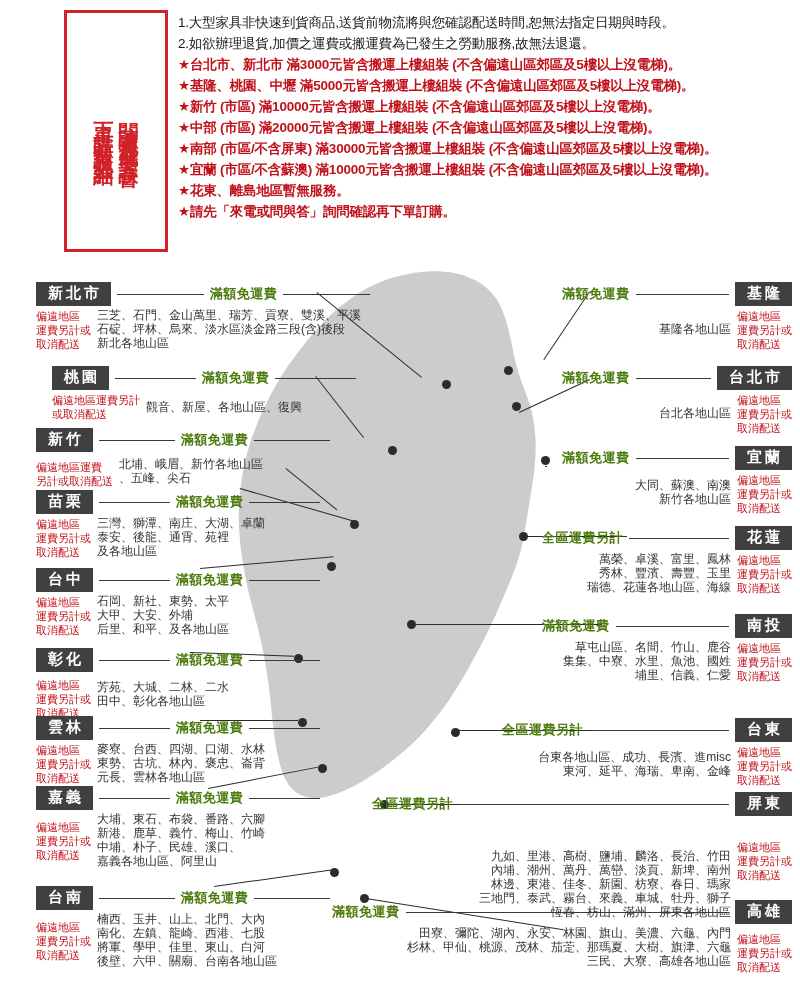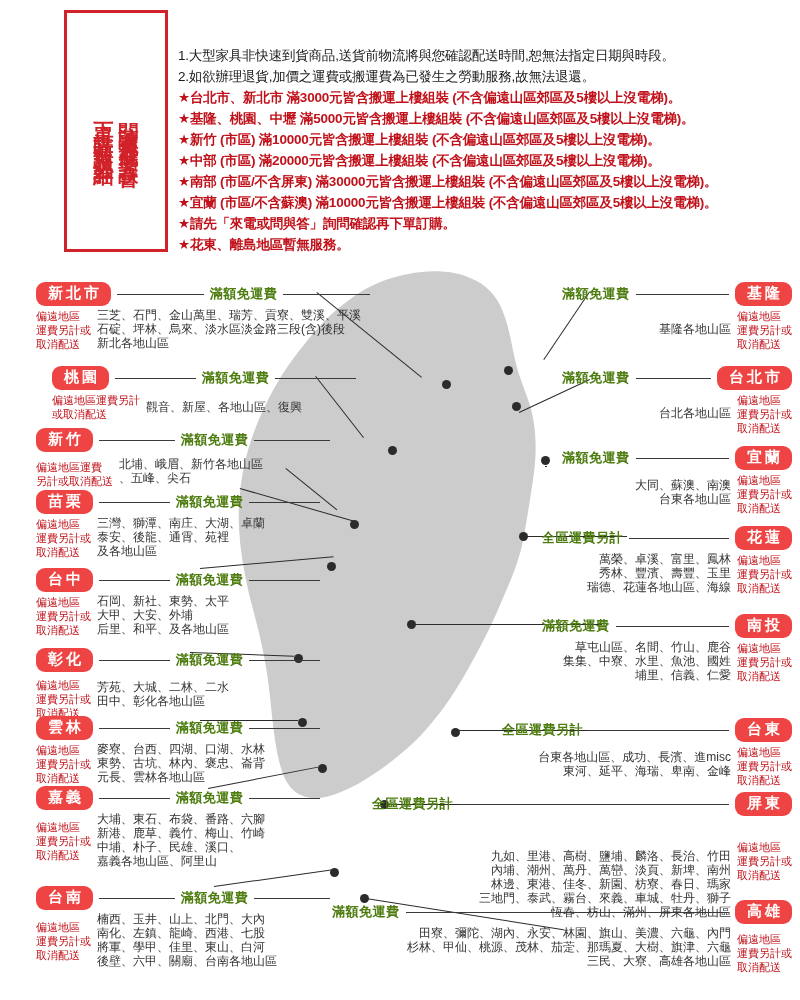--- a/index.html
+++ b/index.html
@@ -44,21 +44,20 @@
     line-height: 1.15;
     height: 100%;
     display: flex;
     align-items: center;
     justify-content: center;
   }
   .notice-lines {
     flex: 1;
     padding-top: 4px;
     padding-left: 4px;
-    margin-top: 33px;
   }
   .notice-line {
     font-size: 13.5px;
     line-height: 21px;
     color: #1a1a1a;
     white-space: nowrap;
     letter-spacing: -0.2px;
   }
   .notice-line.star { color: #c1121b; font-weight: bold; }
   .notice-line.num { color: #1a1a1a; }
@@ -68,27 +67,27 @@
     position: absolute;
     left: 0; top: 268px;
     width: 800px; height: 732px;
   }
   #taiwan-svg { position:absolute; left:0; top:0; }
 
   
   .blk { position: absolute; }
   .region-pill {
     display: inline-block;
-    background: #ef4444;
+    background: #404040;
     color: #ffffff;
     font-size: 15px;
     font-weight: bold;
     letter-spacing: 3px;
     padding: 2px 9px 3px 12px;
-    border-radius: 9px;
+    border-radius: 0;
     white-space: nowrap;
   }
   .pill-row { display: flex; align-items: center; white-space: nowrap; }
   .pill-row.right { justify-content: flex-end; }
   .fee-title {
     font-size: 13px;
     color: #4d7c0f;
     font-weight: bold;
     white-space: nowrap;
     letter-spacing: 0.5px;
@@ -145,22 +144,22 @@
   </div>
   <div class="notice-lines">
     <div class="notice-line num">1.大型家具非快速到貨商品,送貨前物流將與您確認配送時間,恕無法指定日期與時段。</div>
     <div class="notice-line num">2.如欲辦理退貨,加價之運費或搬運費為已發生之勞動服務,故無法退還。</div>
     <div class="notice-line star">★台北市、新北市 滿3000元皆含搬運上樓組裝 (不含偏遠山區郊區及5樓以上沒電梯)。</div>
     <div class="notice-line star">★基隆、桃園、中壢 滿5000元皆含搬運上樓組裝 (不含偏遠山區郊區及5樓以上沒電梯)。</div>
     <div class="notice-line star">★新竹 (市區) 滿10000元皆含搬運上樓組裝 (不含偏遠山區郊區及5樓以上沒電梯)。</div>
     <div class="notice-line star">★中部 (市區) 滿20000元皆含搬運上樓組裝 (不含偏遠山區郊區及5樓以上沒電梯)。</div>
     <div class="notice-line star">★南部 (市區/不含屏東) 滿30000元皆含搬運上樓組裝 (不含偏遠山區郊區及5樓以上沒電梯)。</div>
     <div class="notice-line star">★宜蘭 (市區/不含蘇澳) 滿10000元皆含搬運上樓組裝 (不含偏遠山區郊區及5樓以上沒電梯)。</div>
+    <div class="notice-line star">★花東、離島地區暫無服務。</div>
     <div class="notice-line star">★請先「來電或問與答」詢問確認再下單訂購。</div>
-    <div class="notice-line star">★花東、離島地區暫無服務。</div>
   </div>
 </div>
 
 <div id="map-area">
 
   <svg id="taiwan-svg" width="800" height="732" viewBox="0 0 800 732">
     <path fill="#cccccc" d="
       M470,10
       C486,16 497,28 503,44
       C510,62 512,80 516,96
@@ -402,21 +401,21 @@
     <div class="pill-row right">
       <span class="fee-title">滿額免運費</span>
       <span class="rule short"></span>
       <span class="region-pill">宜蘭</span>
     </div>
     <div class="body-row right">
       <div class="remote" style="white-space:pre-line;">偏遠地區
 運費另計或
 取消配送</div>
       <div class="detail r" style="white-space:pre-line;padding-top:6px;">大同、蘇澳、南澳
-台東各地山區</div>
+新竹各地山區</div>
     </div>
   </div>
 
   <div class="blk" style="right:8px;top:258px;width:250px;">
     <div class="pill-row right">
       <span class="fee-title">全區運費另計</span>
       <span class="rule short"></span>
       <span class="region-pill">花蓮</span>
     </div>
     <div class="body-row right">

